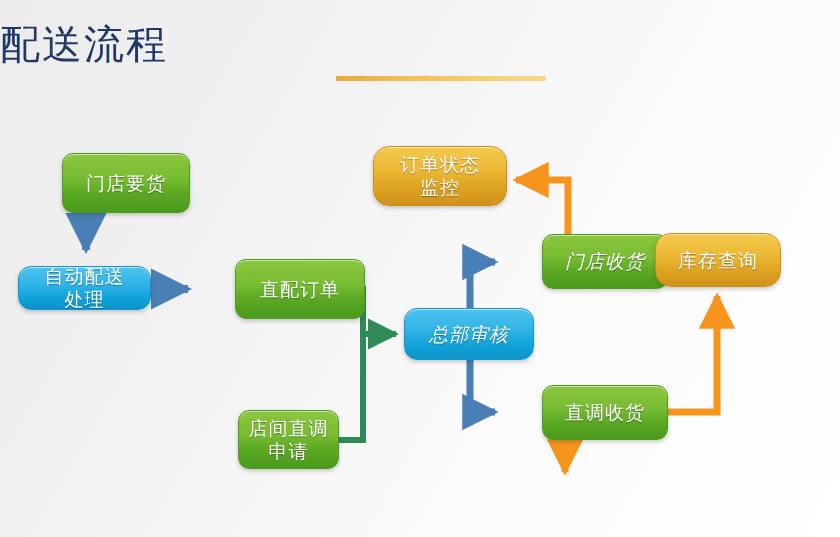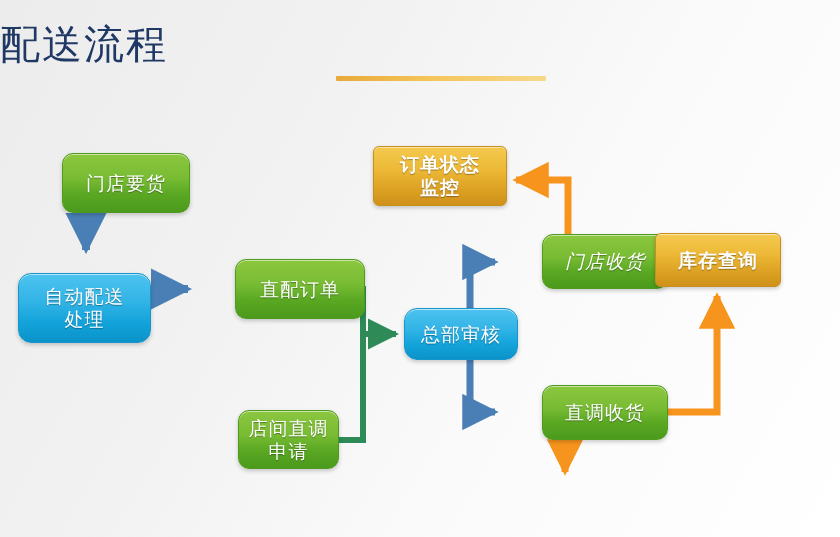--- a/index.html
+++ b/index.html
@@ -78,32 +78,31 @@
     background: linear-gradient(180deg, #4dc3ef 0%, #32b4e6 40%, #12a3da 72%, #0b93c9 100%);
     border: 1px solid #1596cc;
     border-radius: 13px;
     box-shadow: inset 0 1px 0 rgba(255,255,255,0.6),
                 0 2px 4px rgba(0,0,0,0.20);
   }
 
   .node-gold {
     background: linear-gradient(180deg, #f4c94e 0%, #edb937 38%, #dda223 72%, #cf911a 100%);
     border: 1px solid #c98f1c;
-    border-radius: 6px;
+    border-radius: 16px;
     box-shadow: inset 0 1px 0 rgba(255,255,255,0.5),
                 0 2px 4px rgba(0,0,0,0.20);
-    font-weight: bold;
   }
 
   
   #node-store-request   { left: 22px;  top: 153px; width: 128px; height: 60px; }
-  #node-auto-dispatch   { left: 18px;  top: 273px; width: 133px; height: 70px; }
+  #node-auto-dispatch   { left: 18px;  top: 266px; width: 133px; height: 44px; }
   #node-direct-order    { left: 195px; top: 259px; width: 130px; height: 60px; }
   #node-inter-store     { left: 198px; top: 410px; width: 101px; height: 59px; }
-  #node-hq-review       { left: 404px; top: 308px; width: 114px; height: 52px; }
+  #node-hq-review       { left: 404px; top: 308px; width: 130px; height: 52px; font-style: italic; }
   #node-store-receive   { left: 502px; top: 234px; width: 126px; height: 55px; font-style: italic; }
   #node-direct-receive  { left: 502px; top: 385px; width: 126px; height: 55px; }
   #node-order-status    { left: 373px; top: 146px; width: 134px; height: 60px; }
   #node-stock-query     { left: 655px; top: 233px; width: 126px; height: 54px; }
   #node-status-track    { left: 508px; top: 479px; width: 118px; height: 52px; }
 </style>
 </head>
 <body>
 
 <div id="canvas">

